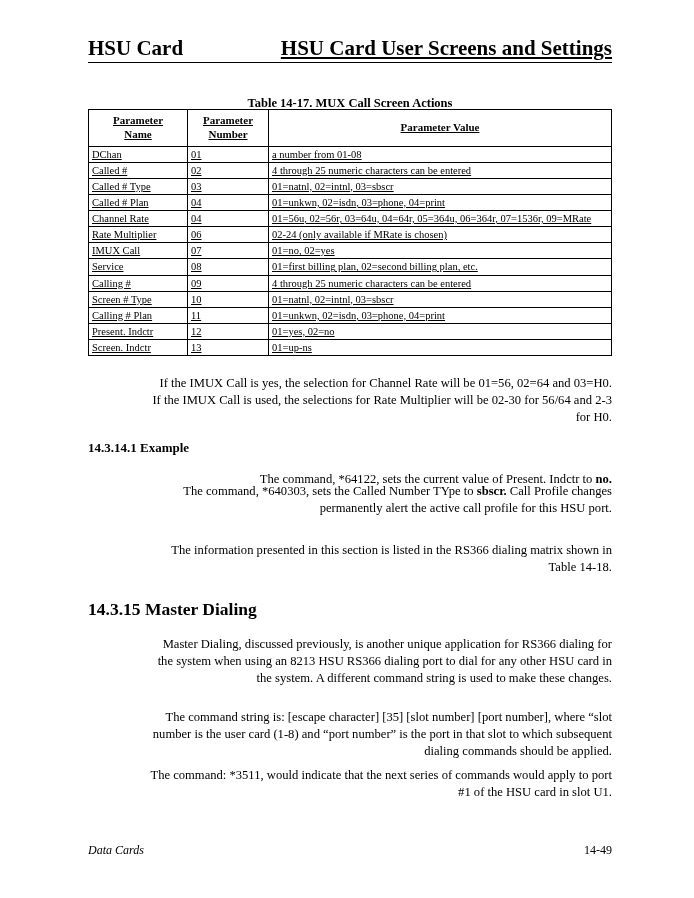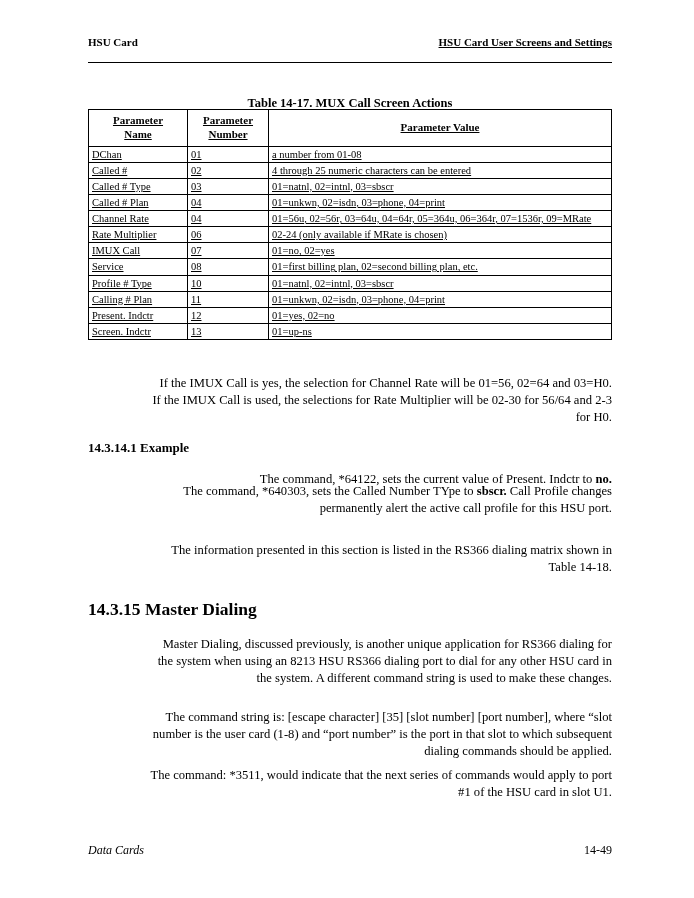--- a/index.html
+++ b/index.html
@@ -25,21 +25,21 @@
   
   .header {
     position: absolute;
     left: 88px;
     top: 36px;
     width: 524px;
     display: flex;
     justify-content: space-between;
     align-items: center;
     font-weight: bold;
-    font-size: 11px;
+    font-size: 21px;
   }
   .header-left {
     white-space: nowrap;
   }
   .header-right {
     white-space: nowrap;
     text-decoration: underline;
   }
   .header-rule {
     position: absolute;
@@ -194,21 +194,26 @@
         <td class="c0">IMUX Call</td>
         <td class="c1">07</td>
         <td class="c2">01=no, 02=yes</td>
       </tr>
       <tr>
         <td class="c0">Service</td>
         <td class="c1">08</td>
         <td class="c2">01=first billing plan, 02=second billing plan, etc.</td>
       </tr>
       <tr>
-        <td class="c0">Profile # Type</td>
+        <td class="c0">Calling #</td>
+        <td class="c1">09</td>
+        <td class="c2">4 through 25 numeric characters can be entered</td>
+      </tr>
+      <tr>
+        <td class="c0">Screen # Type</td>
         <td class="c1">10</td>
         <td class="c2">01=natnl, 02=intnl, 03=sbscr</td>
       </tr>
       <tr>
         <td class="c0">Calling # Plan</td>
         <td class="c1">11</td>
         <td class="c2">01=unkwn, 02=isdn, 03=phone, 04=print</td>
       </tr>
       <tr>
         <td class="c0">Present. Indctr</td>

